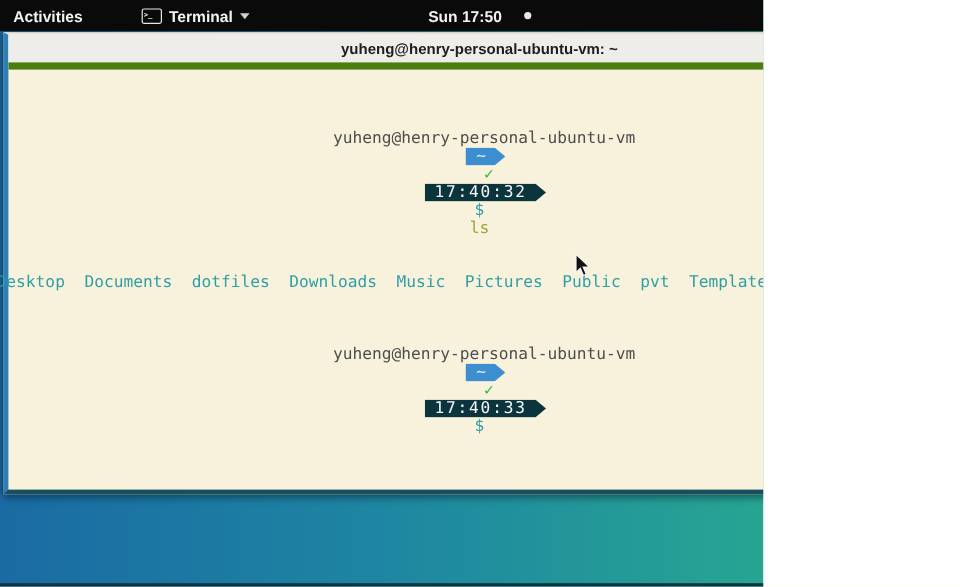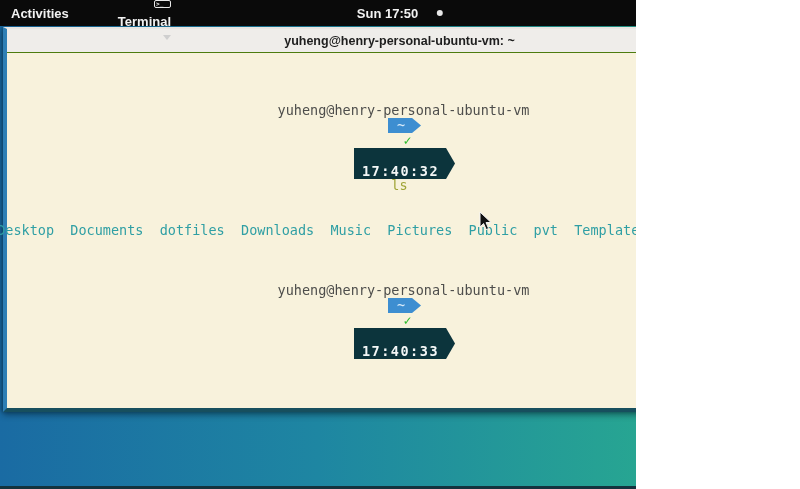--- a/index.html
+++ b/index.html
@@ -8,21 +8,21 @@
     background:linear-gradient(90deg,#1a6ba3 0%,#1e86a2 50%,#27a592 100%);
     font-family:"Liberation Sans", sans-serif;
   }
   
   .topbar{
     position:absolute; left:0; top:0; width:800px; height:26px;
     background:#0a0a0a; color:#f2f2f2; display:flex; align-items:center;
     font-size:13px; font-weight:bold; z-index:30;
   }
   .tb-item{padding:0 11px; height:26px; display:flex; align-items:center; cursor:default;}
-  .app-menu{display:flex; align-items:flex-end; gap:6px; padding:0 10px; margin-left:28px;flex-direction:column;}
+  .app-menu{display:flex; align-items:center; gap:6px; padding:0 10px; margin-left:28px;}
   .term-ic{
     width:14px; height:11px; border:1.4px solid #e8e8e8; border-radius:2px;
     display:flex; align-items:center; justify-content:flex-start; padding-left:1px;
   }
   .term-ic-glyph{font-family:"DejaVu Sans Mono",monospace; font-size:6px; font-weight:bold; line-height:1; color:#e8e8e8;}
   .caret-down{width:0;height:0;border-left:4px solid transparent;border-right:4px solid transparent;border-top:5px solid #cfcfcf;}
   .tb-clock{
     position:absolute; left:50%; top:0; transform:translateX(-50%);
     height:26px; display:flex; align-items:center; gap:19px;
   }
@@ -31,21 +31,21 @@
   .tb-right svg{display:block;}
   
   .window{
     position:absolute; left:3px; top:27px; width:793px; height:385px;
     border-left:4px solid #2e7fb5; border-right:4px solid #2e7fb5;
     border-top:2px solid #e9e6e2; border-bottom:4px solid #174f5e;
     box-sizing:border-box; box-shadow:0 3px 6px rgba(0,20,30,.45), -2px 0 3px rgba(0,20,30,.25);
     z-index:10; background:#f8f2dc;
   }
   .titlebar{
-    height:23px; background:#efedea; border-bottom:1px solid #4d7c0f;
+    height:23px; background:#efedea; border-bottom:6px solid #4d7c0f;
     display:flex; align-items:center; justify-content:center; position:relative;
   }
   .title{font-size:12.5px; font-weight:bold; color:#1e1e1e;}
   .close-btn{
     position:absolute; right:13px; top:0; height:23px; display:flex; align-items:center;
     font-size:14px; font-weight:bold; color:#2e2e2e; cursor:default; font-family:"DejaVu Sans Mono",monospace;
   }
   .term{
     font-family:"DejaVu Sans Mono",monospace; font-size:13.5px; line-height:15px;
     color:#4e4e4c; padding:5px 4px 0 4px; white-space:pre;
@@ -53,21 +53,21 @@
   .line{height:15px; display:flex; align-items:center;flex-direction:column;}
   .prompt-line{padding-left:8px;}
   .pl-host{color:#4e4e4c;}
   .chev{display:inline-block; width:8px; height:13px; margin-left:6px;
     clip-path:polygon(0 0,100% 50%,0 100%,0 72%,45% 50%,0 28%);}
   .chev.blue{background:#3d8ed1;}
   .chev.dark{background:#0c343c; margin-left:4px;}
   .banner{display:inline-block; height:15px; line-height:15px; margin-left:2px;
     clip-path:polygon(0 0,calc(100% - 9px) 0,100% 50%,calc(100% - 9px) 100%,0 100%);}
   .banner.blue{background:#3d8ed1; color:#d8ebfa; padding:0 16px 0 9px;}
-  .banner.dark{background:#0c343c; color:#f3f6f6; padding:16px 16px 0 8px; letter-spacing:1.5px; font-weight:bold;}
+  .banner.dark{background:#0c343c; color:#f3f6f6; padding:0 16px 0 8px; letter-spacing:1.5px; font-weight:normal;}
   .check{color:#2ebb2e; font-weight:bold; margin-left:8px;}
   .dollar{color:#2f9fa4;}
   .cmd{color:#9fa435; margin-left:0;}
   .listing{color:#2f9fa4;}
   .block-cursor{display:inline-block; width:9px; height:14px; background:#0c343c; margin-left:8px;}
   
   .bottom-strip{position:absolute; left:0; bottom:0; width:800px; height:3px; background:#13333e; z-index:20;}
   .mouse-cursor{position:absolute; left:479px; top:211px; z-index:50;}
 </style>
 </head>

